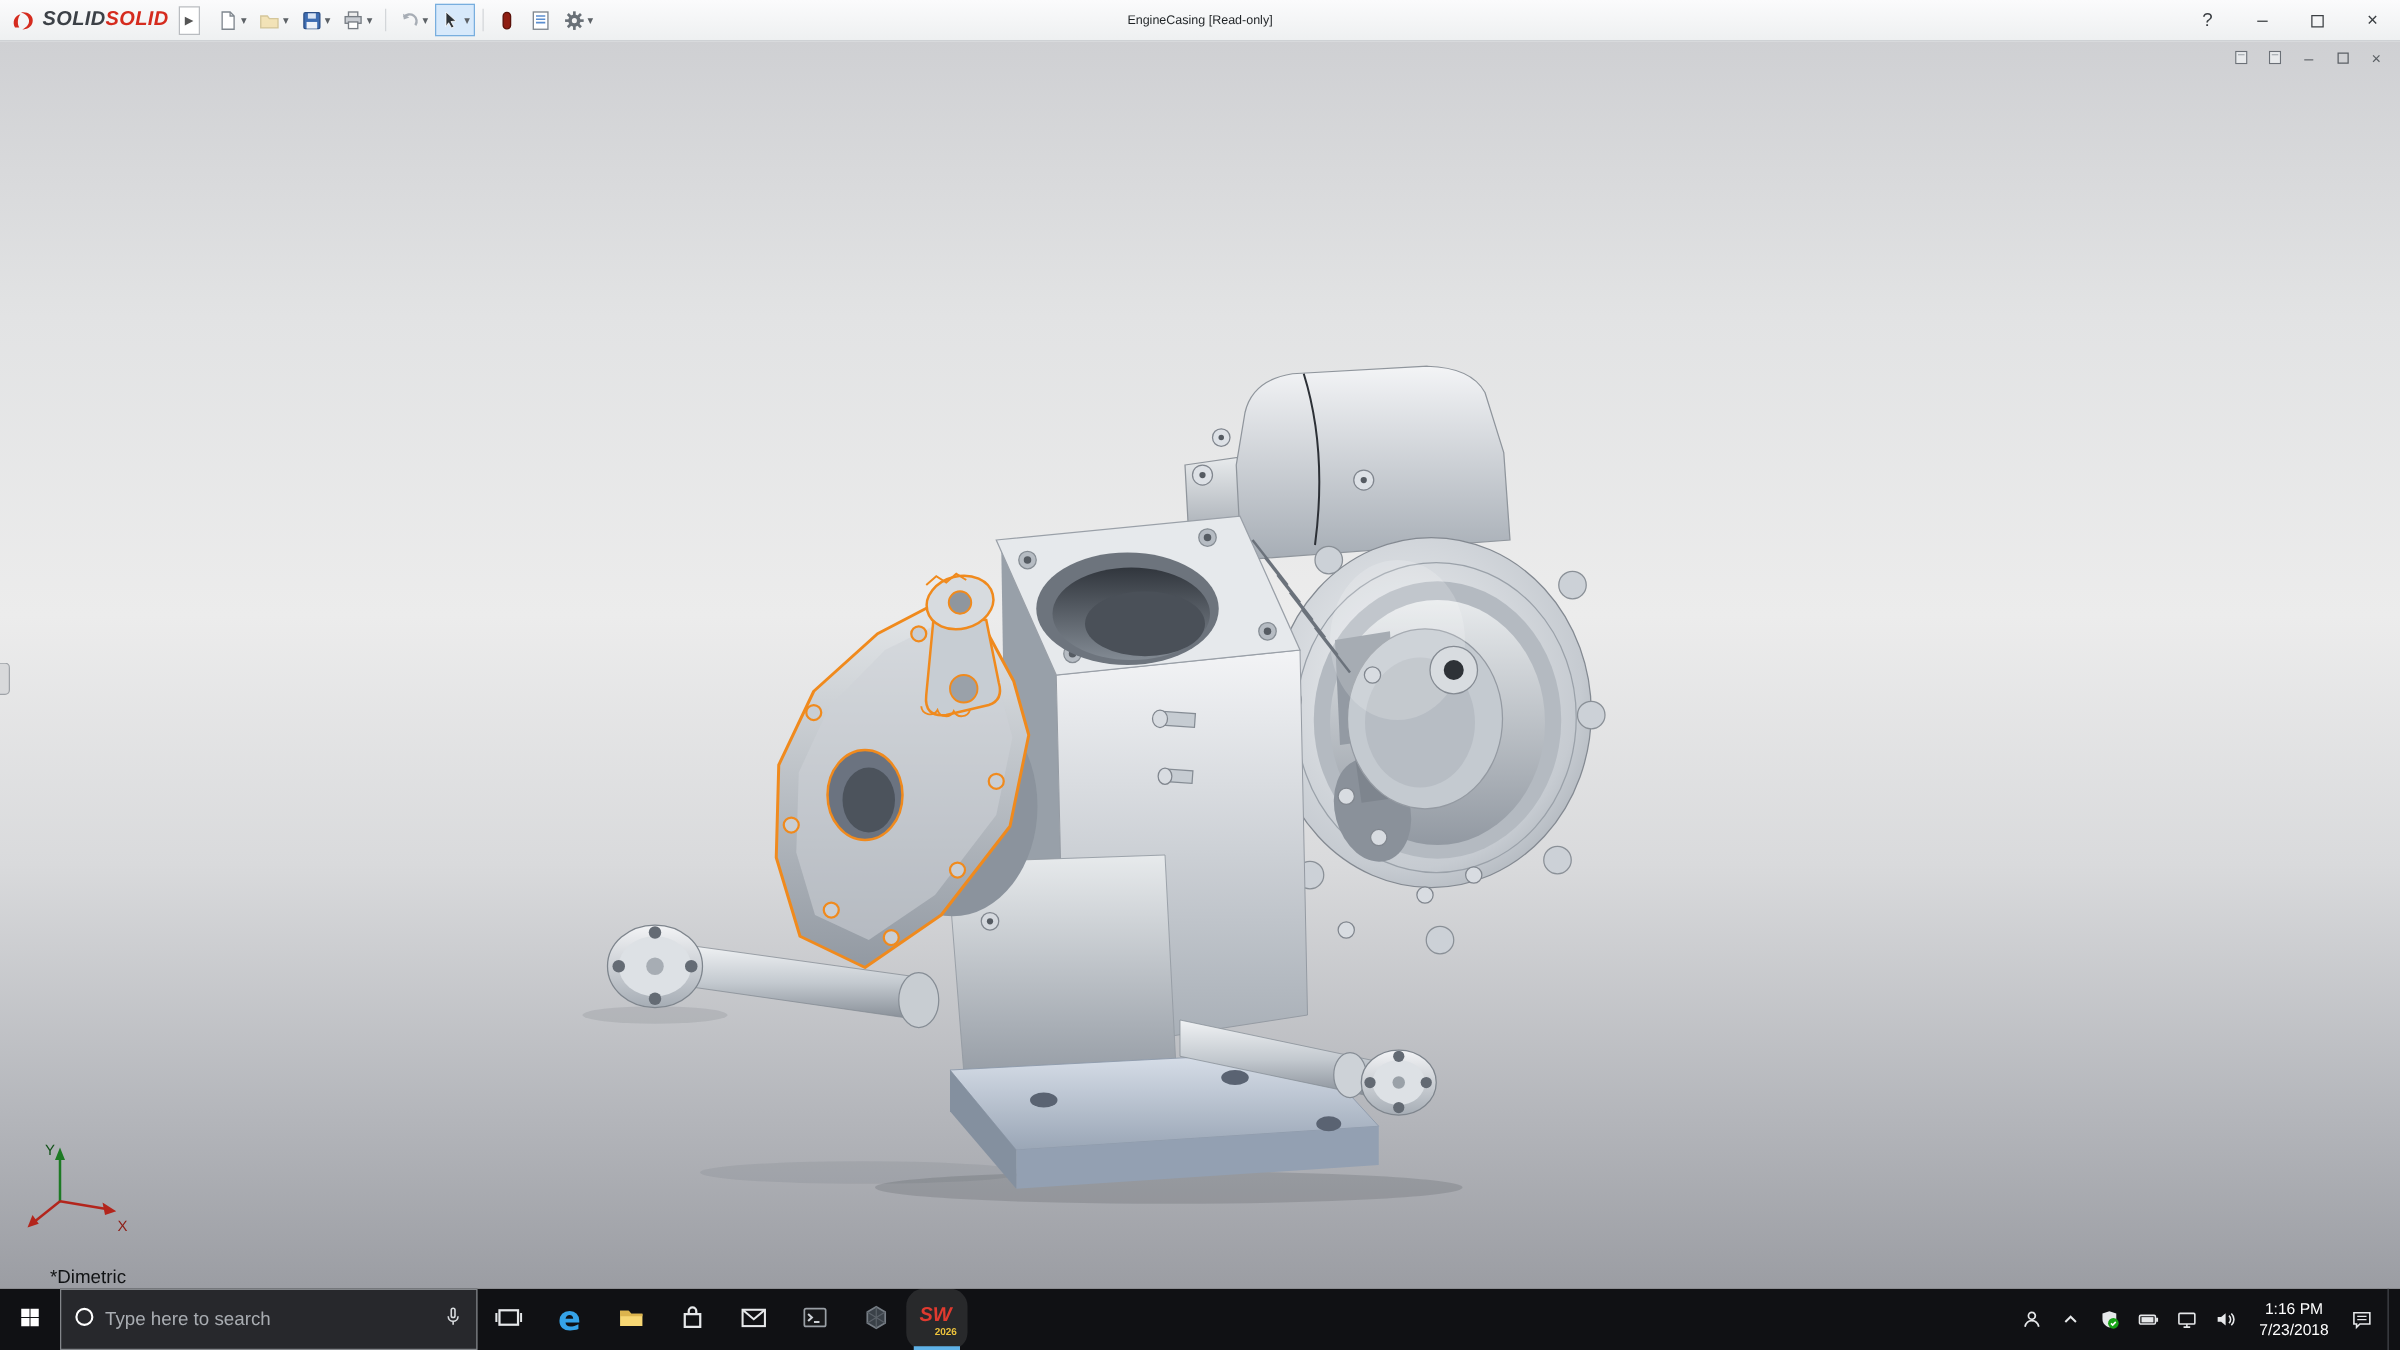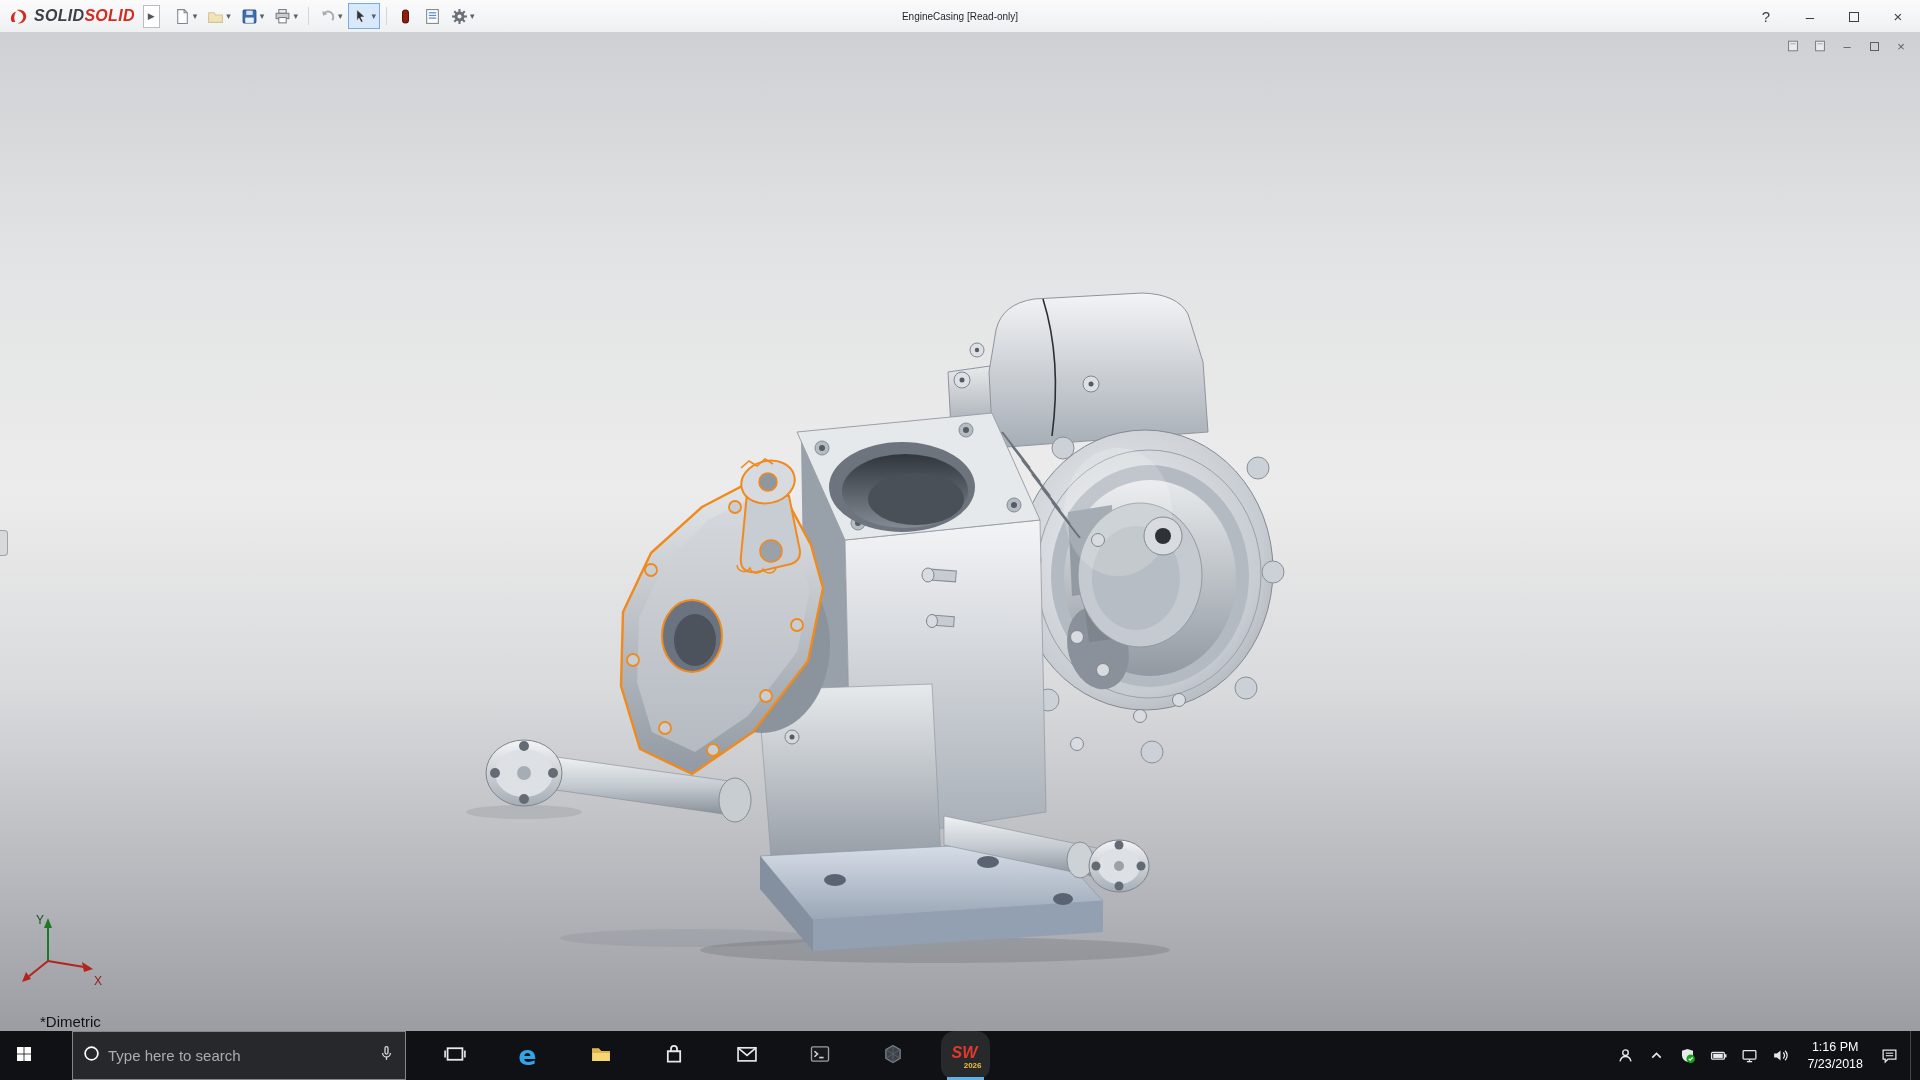--- a/index.html
+++ b/index.html
@@ -30,21 +30,21 @@
   .model-svg{position:absolute;inset:0;width:100%;height:100%;}
   .child-controls{position:absolute;top:5px;right:10px;display:flex;align-items:center;gap:9px;z-index:5;}
   .cc{display:flex;align-items:center;justify-content:center;width:18px;height:16px;font-size:13px;background:transparent;border:0;color:#5a5f64;cursor:pointer;}
   .cc svg{width:14px;height:14px;}
   .restore-box-sm{width:9px;height:9px;border:1.4px solid #5a5f64;display:block;}
   .edge-tab{position:absolute;left:0;top:497px;width:8px;height:26px;background:#d8d9db;border:1px solid #9fa3a8;border-left:0;border-radius:0 4px 4px 0;cursor:pointer;}
   .triad{position:absolute;left:14px;bottom:36px;width:100px;height:86px;}
   .view-label{position:absolute;left:8px;bottom:1px;font-size:15px;color:#101214;margin-left:32px;}
 
   
-  .taskbar{position:absolute;left:0;bottom:0;width:1920px;height:49px;background:#101114;display:flex;align-items:stretch;z-index:40;gap:24px;}
+  .taskbar{position:absolute;left:0;bottom:0;width:1920px;height:49px;background:#101114;display:flex;align-items:stretch;z-index:40;}
   .ts-start{width:48px;display:flex;align-items:center;justify-content:center;background:transparent;border:0;cursor:pointer;}
   .ts-start svg{width:16px;height:16px;}
   .ts-search{width:334px;display:flex;align-items:center;background:#27282c;border:1px solid #83868a;padding:0 10px;gap:8px;}
   .ts-search input{flex:1;background:transparent;border:0;outline:none;color:#c4c8cc;font-size:15px;font-family:"Liberation Sans",sans-serif;min-width:0;}
   .ts-search input::placeholder{color:#a9adb2;}
   .ts-search svg{width:17px;height:17px;flex:none;}
   .ts-app{width:49px;display:flex;align-items:center;justify-content:center;background:transparent;border:0;position:relative;cursor:pointer;}
   .ts-app svg{width:22px;height:22px;}
   .ts-app.active{background:rgba(255,255,255,.10);border-radius:14px;}
   .ts-app.active::after{content:"";position:absolute;left:6px;right:6px;bottom:0;height:3px;background:#5fb2e8;}

